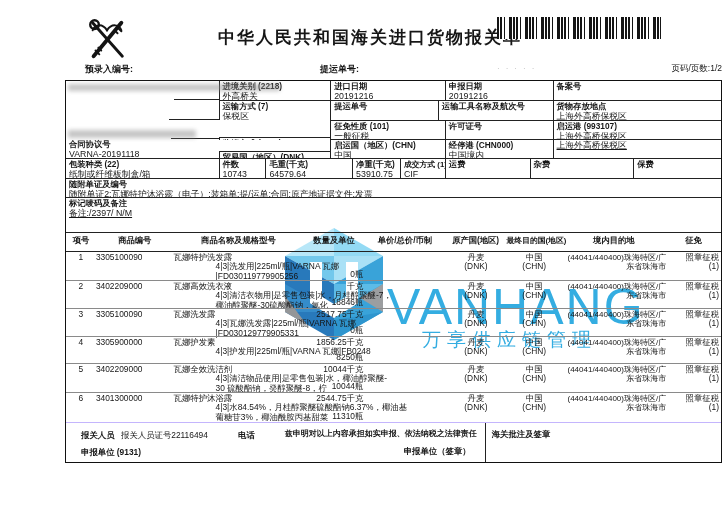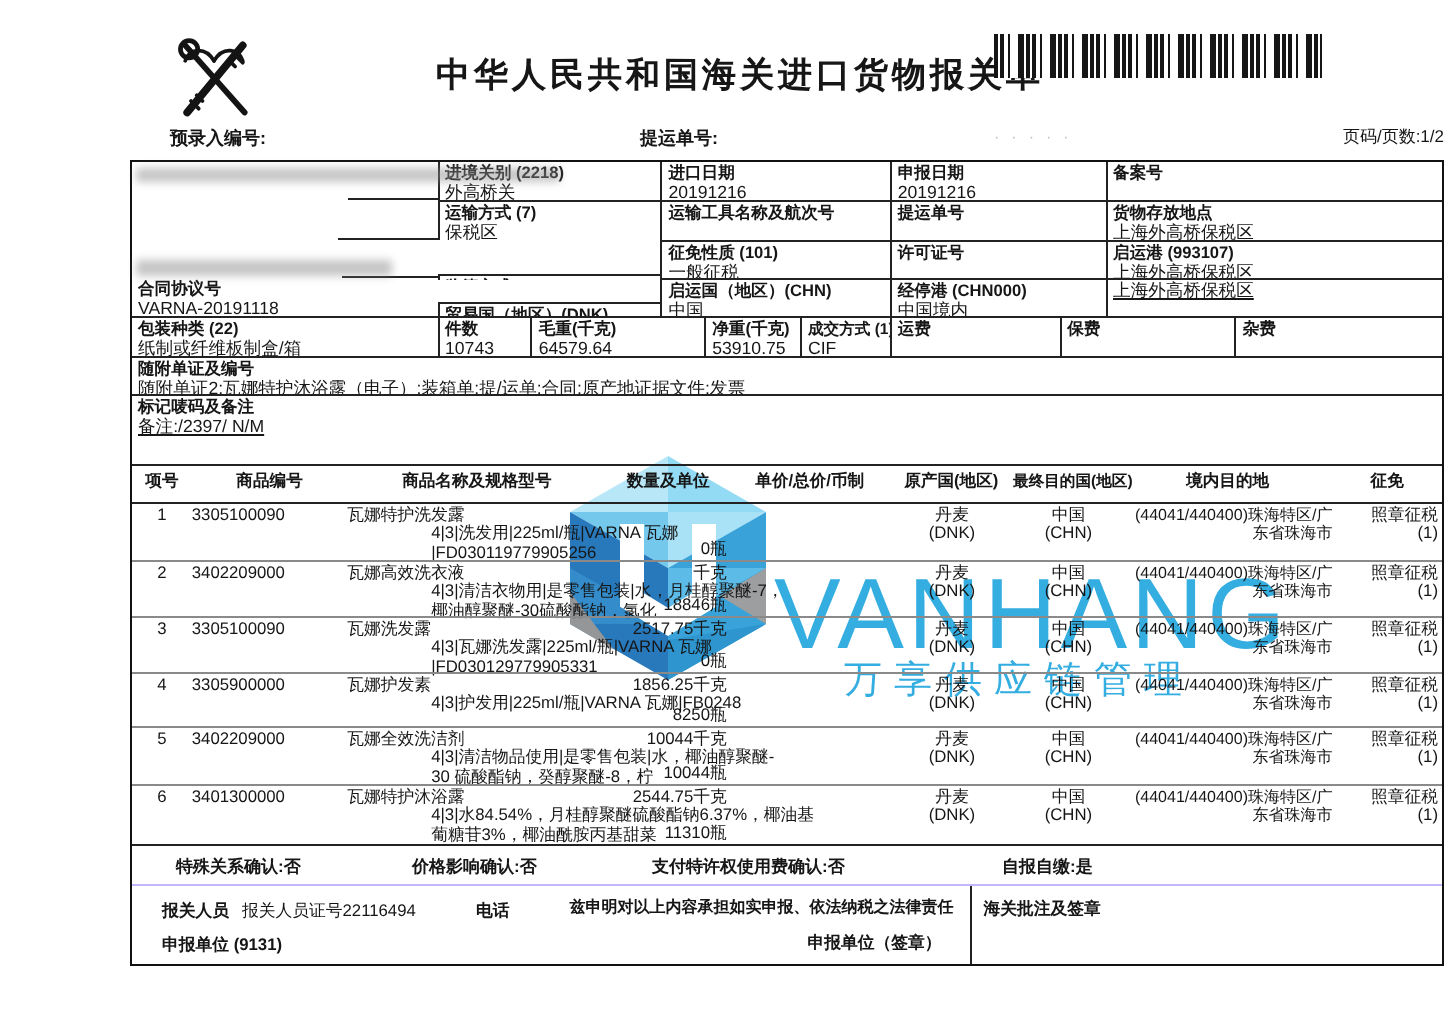--- a/index.html
+++ b/index.html
@@ -124,26 +124,26 @@
       <div class="val"></div>
     </div>
   </div>
 
   <div class="row bt" style="height:20px;">
     <div class="c ntl" style="width:153px;"></div>
     <div class="c" style="width:112px;">
       <div class="lbl">运输方式 (7)</div>
       <div class="val">保税区</div>
     </div>
+    <div class="c" style="width:108px;">
+      <div class="lbl">提运单号</div>
+      <div class="val"></div>
+    </div>
     <div class="c" style="width:115px;">
       <div class="lbl">运输工具名称及航次号</div>
-      <div class="val"></div>
-    </div>
-    <div class="c" style="width:108px;">
-      <div class="lbl">提运单号</div>
       <div class="val"></div>
     </div>
     <div class="c" style="width:169px;">
       <div class="lbl">货物存放地点</div>
       <div class="val">上海外高桥保税区</div>
     </div>
   </div>
 
   <div class="row bt" style="height:19px;">
     <div class="c ntl" style="width:153px;"></div>
@@ -205,26 +205,26 @@
       <div class="val">53910.75</div>
     </div>
     <div class="c" style="width:45px;">
       <div class="lbl" style="font-size:7.8px;">成交方式 (1)</div>
       <div class="val">CIF</div>
     </div>
     <div class="c" style="width:85px;">
       <div class="lbl">运费</div>
       <div class="val"></div>
     </div>
+    <div class="c" style="width:104px;">
+      <div class="lbl">杂费</div>
+      <div class="val"></div>
+    </div>
     <div class="c" style="width:88px;">
       <div class="lbl">保费</div>
-      <div class="val"></div>
-    </div>
-    <div class="c" style="width:104px;">
-      <div class="lbl">杂费</div>
       <div class="val"></div>
     </div>
   </div>
 
   <div class="row bt" style="height:19px;">
     <div class="c" style="width:657px;">
       <div class="lbl">随附单证及编号</div>
       <div class="val">随附单证2:瓦娜特护沐浴露（电子）:装箱单:提/运单:合同:原产地证据文件:发票</div>
     </div>
   </div>
@@ -427,26 +427,20 @@
     <div class="g-dom">
       <div>(44041/440400)珠海特区/广</div>
       <div>东省珠海市</div>
     </div>
     <div class="g-duty">
       <div>照章征税</div>
       <div>(1)</div>
     </div>
   </div>
 
-  <div class="confirm-row">
-    <span style="left:22px;">特殊关系确认:否</span>
-    <span style="left:140px;">价格影响确认:否</span>
-    <span style="left:260px;">支付特许权使用费确认:否</span>
-    <span style="left:435px;">自报自缴:是</span>
-  </div>
 
   <div class="bottom-row">
     <div class="b-left">
       <span style="left:15px; top:7px; font-weight:bold;">报关人员</span>
       <span style="left:55px; top:7px;">报关人员证号22116494</span>
       <span style="left:172px; top:7px; font-weight:bold;">电话</span>
       <span style="left:210px; right:8px; top:5px; text-align:right; font-size:8px; font-weight:bold;">兹申明对以上内容承担如实申报、依法纳税之法律责任</span>
       <span style="left:15px; top:24px; font-weight:bold;">申报单位 (9131)</span>
       <span style="left:200px; right:14px; top:23px; text-align:right; font-weight:bold;">申报单位（签章）</span>
     </div>

